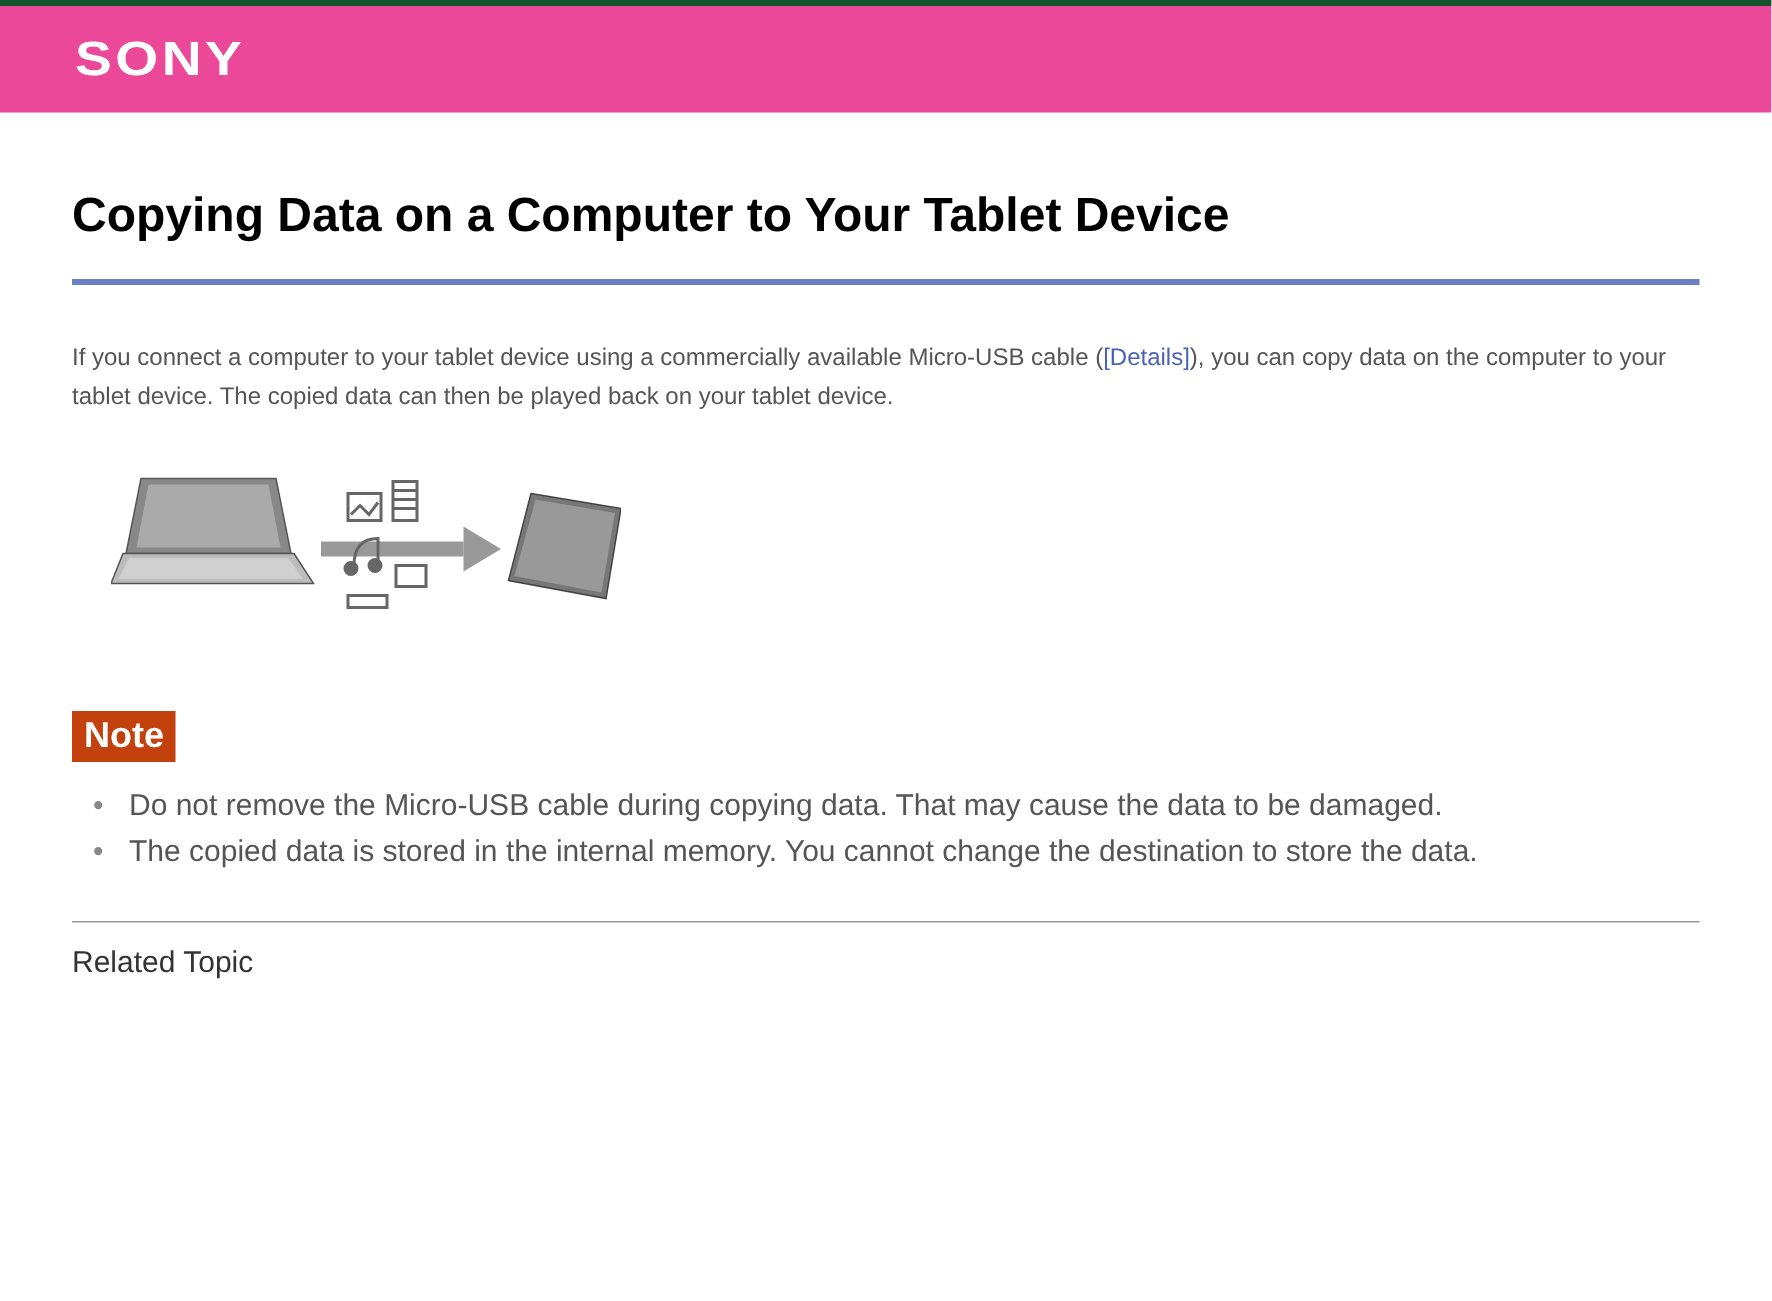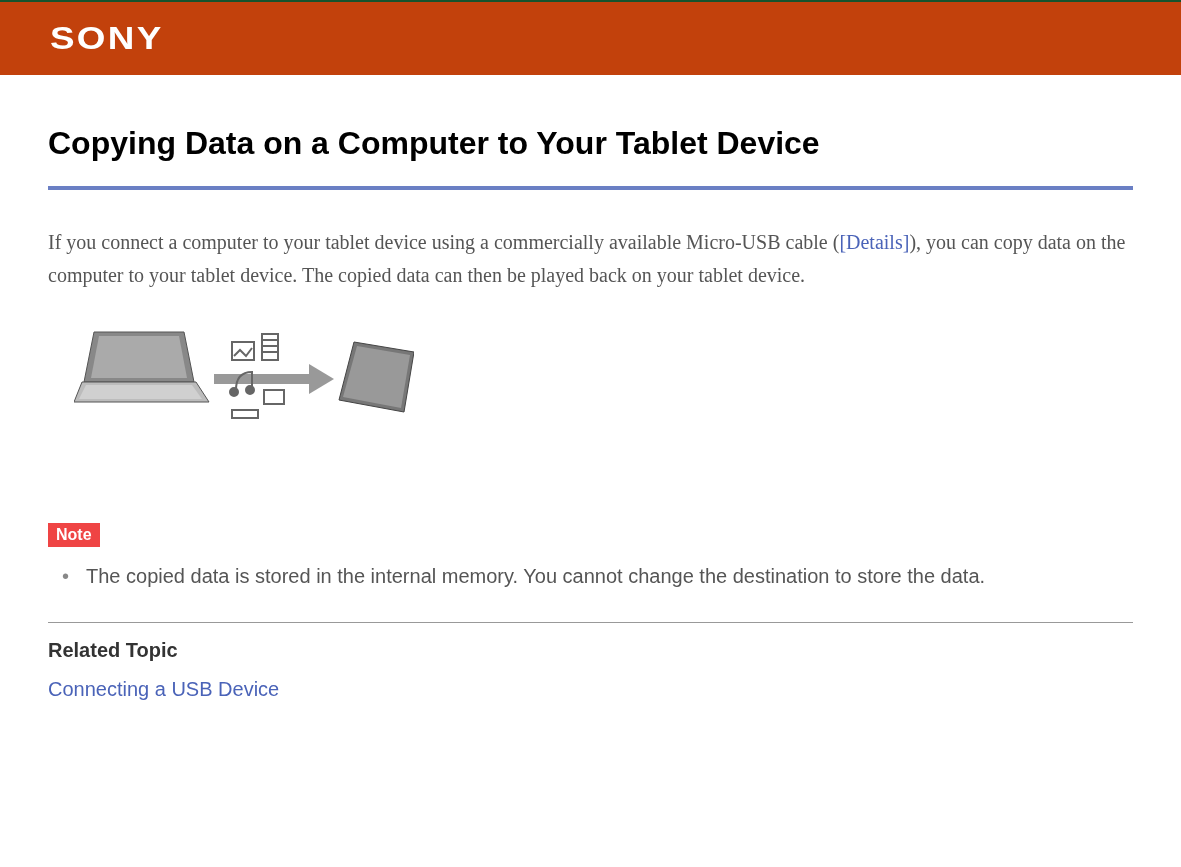--- a/index.html
+++ b/index.html
@@ -6,26 +6,26 @@
       margin: 0;
       padding: 0;
       box-sizing: border-box;
     }
     body {
       font-family: Arial, Helvetica, sans-serif;
       background: #fff;
       width: 1181px;
     }
     .header-bar {
-      background: #c2410c;
+      background: #ec4899;
       height: 75px;
       display: flex;
       align-items: center;
       padding-left: 50px;
-      border-top: 2px solid #14532d;
+      border-top: 4px solid #14532d;
     }
     .sony-logo {
       color: #fff;
       font-family: Arial, sans-serif;
       font-size: 32px;
       font-weight: bold;
       letter-spacing: 2px;
       transform: scaleX(1.15);
       transform-origin: left;
     }
@@ -37,42 +37,40 @@
       font-weight: bold;
       color: #000;
       margin-bottom: 24px;
     }
     .title-rule {
       border: none;
       border-top: 4px solid #6a7fc4;
       margin-bottom: 36px;
     }
     .intro-paragraph {
-      font-size: 20px;
+      font-size: 16px;
       color: #555;
       line-height: 1.65;
       margin-bottom: 30px;
-      font-family: Liberation Serif, serif;
     }
     .details-link {
       color: #4a63b8;
       cursor: pointer;
     }
     .illustration {
       margin: 20px 0 50px 26px;
     }
     .note-badge {
       display: inline-block;
-      background: #ef4444;
+      background: #c2410c;
       color: #fff;
       font-weight: bold;
-      font-size: 16px;
+      font-size: 24px;
       padding: 3px 8px;
       margin-bottom: 14px;
-      margin-top: 37px;
     }
     .note-list {
       list-style: none;
       padding-left: 14px;
       margin-bottom: 30px;
     }
     .note-list li {
       font-size: 20px;
       color: #555;
       line-height: 1.55;
@@ -86,21 +84,21 @@
       color: #888;
       font-size: 20px;
     }
     .section-rule {
       border: none;
       border-top: 1px solid #999;
       margin-bottom: 16px;
     }
     .related-heading {
       font-size: 20px;
-      font-weight: bold;
+      font-weight: normal;
       color: #333;
       margin-bottom: 16px;
     }
     .related-link {
       display: block;
       font-size: 20px;
       color: #4a63b8;
       text-decoration: none;
       margin-bottom: 14px;
       cursor: pointer;
@@ -158,21 +156,21 @@
 
       <g>
         <polygon points="280,20 340,30 330,90 265,78" fill="#777" stroke="#444" stroke-width="1"></polygon>
         <polygon points="283,24 336,33 327,86 269,75" fill="#999"></polygon>
       </g>
     </svg>
   </div>
 
   <div class="note-badge">Note</div>
   <ul class="note-list">
+    <li>Do not remove the Micro-USB cable during copying data. That may cause the data to be damaged.</li>
     <li>The copied data is stored in the internal memory. You cannot change the destination to store the data.</li>
   </ul>
 
   <hr class="section-rule">
 
   <div class="related-heading">Related Topic</div>
-  <a class="related-link">Connecting a USB Device</a>
 
 </div>
 
 </body></html>

